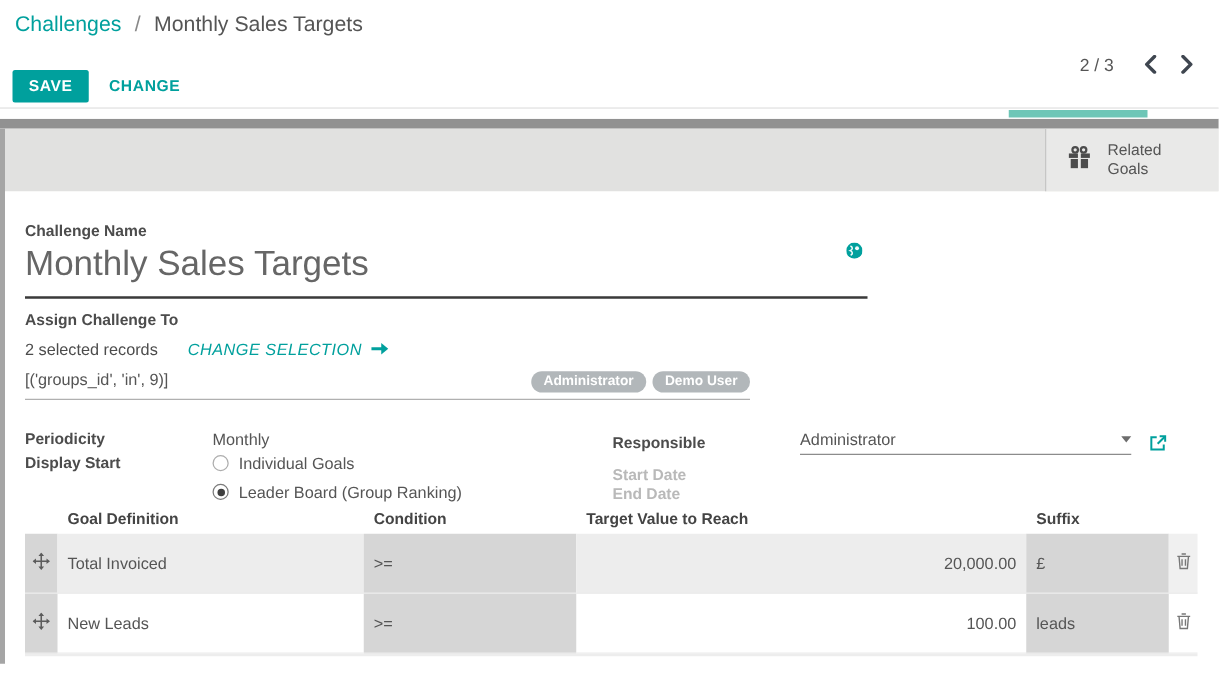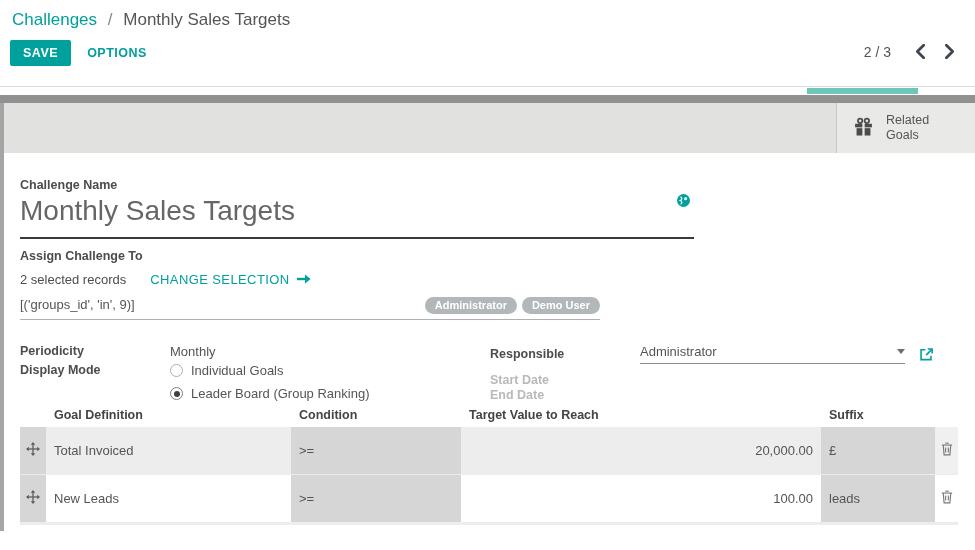--- a/index.html
+++ b/index.html
@@ -5,21 +5,21 @@
   * { box-sizing: border-box; margin: 0; padding: 0; }
   html,body { width: 975px; height: 550px; overflow: hidden; background:#fff;
     font-family: "Liberation Sans", sans-serif; }
 
   
   .control-panel { position: relative; height: 87px; border-bottom: 1px solid #dcdcdc; padding-left: 12px; background:#fff; }
   .breadcrumb { padding-top: 10px; font-size: 17px; }
   .breadcrumb .bc-parent { color: #00a09d; cursor: pointer; }
   .breadcrumb .bc-sep { color: #888; margin: 0 6px; }
   .breadcrumb .bc-current { color: #555; }
-  .cp-actions { position: absolute; left: 10px; top: 40px; display: flex; align-items: center; gap: 16px; }
+  .cp-actions { position: absolute; left: 10px; top: 56px; display: flex; align-items: center; gap: 16px; }
   .btn-save { background: #00a09d; color: #fff; border: none; font-size: 12.5px; font-weight: bold;
     letter-spacing: .5px; padding: 6px 13px; border-radius: 2px; cursor: pointer; font-family: inherit; }
   .btn-discard { background: none; border: none; color: #00a09d; font-size: 12.5px; font-weight: bold;
     letter-spacing: .5px; cursor: pointer; font-family: inherit; }
   .cp-pager { position: absolute; right: 18px; top: 42px; display: flex; align-items: center; gap: 14px; }
   .pager-count { font-size: 14px; color: #555; margin-right: 8px; }
   .pager-btn { background: none; border: none; cursor: pointer; padding: 2px; line-height: 0; }
 
   
   .gap-strip { position: relative; height: 8px; background: #fff; }
@@ -39,21 +39,21 @@
   .field-label { font-size: 12.5px; font-weight: bold; color: #4c4c4c; }
   .challenge-label { margin-top: 25px; }
   .name-wrap { position: relative; width: 674px; border-bottom: 2px solid #3a3a3a; padding: 2px 0 9px 0; }
   .name-text { font-size: 28px; color: #666; line-height: 34px; }
   .globe-btn { position: absolute; right: 4px; top: 2px; cursor: pointer; line-height: 0; }
 
   .assign-label { margin-top: 10px; }
   .records-row { margin-top: 8px; display: flex; align-items: center; gap: 24px; height: 16px; }
   .records-text { font-size: 13px; color: #4c4c4c; }
   .change-selection { display: flex; align-items: center; gap: 7px; color: #00a09d; font-size: 13px;
-    letter-spacing: .4px; cursor: pointer; }
+    letter-spacing: .4px; cursor: pointer; font-style: italic; }
   .domain-row { margin-top: 8px; width: 580px; position: relative; border-bottom: 1px solid #b0b0b0; padding-bottom: 6px; }
   .domain-text { font-size: 13px; color: #555; }
   .tag-list { position: absolute; right: 0; bottom: 5px; display: flex; gap: 5px; }
   .tag { background: #b2b7ba; color: #fff; font-size: 11px; font-weight: bold; padding: 2px 10px 3px;
     border-radius: 9px; line-height: 1.1; }
 
   .cols { margin-top: 24px; display: flex; }
   .col-left { width: 470px; }
   .col-right { flex: 1; }
   .f-row { display: flex; align-items: flex-start; }
@@ -100,21 +100,21 @@
 <body>
 
 <div class="control-panel">
   <div class="breadcrumb">
     <span class="bc-parent">Challenges</span>
     <span class="bc-sep">/</span>
     <span class="bc-current">Monthly Sales Targets</span>
   </div>
   <div class="cp-actions">
     <button class="btn-save">SAVE</button>
-    <button class="btn-discard">OPTIONS</button>
+    <button class="btn-discard">CHANGE</button>
   </div>
   <div class="cp-pager">
     <span class="pager-count">2 / 3</span>
     <button class="pager-btn">
       <span>
         <svg width="11" height="15" viewBox="0 0 8 12">
             <path d="M6.5 1L1.5 6l5 5" stroke="#3f4650" stroke-width="2.2" fill="none" stroke-linecap="round" stroke-linejoin="round"></path>
           </svg>
       </span>
     </button>
@@ -187,21 +187,21 @@
       </span>
     </div>
 
     <div class="cols">
       <div class="col-left">
         <div class="f-row mb7">
           <span class="field-label lbl">Periodicity</span>
           <span class="f-val">Monthly</span>
         </div>
         <div class="f-row mb6">
-          <span class="field-label lbl">Display Mode</span>
+          <span class="field-label lbl">Display Start</span>
           <span class="radio-item">
             <span class="radio"></span>
             <span>Individual Goals</span>
           </span>
         </div>
         <div class="radio-item indent">
           <span class="radio checked"></span>
           <span>Leader Board (Group Ranking)</span>
         </div>
       </div>

